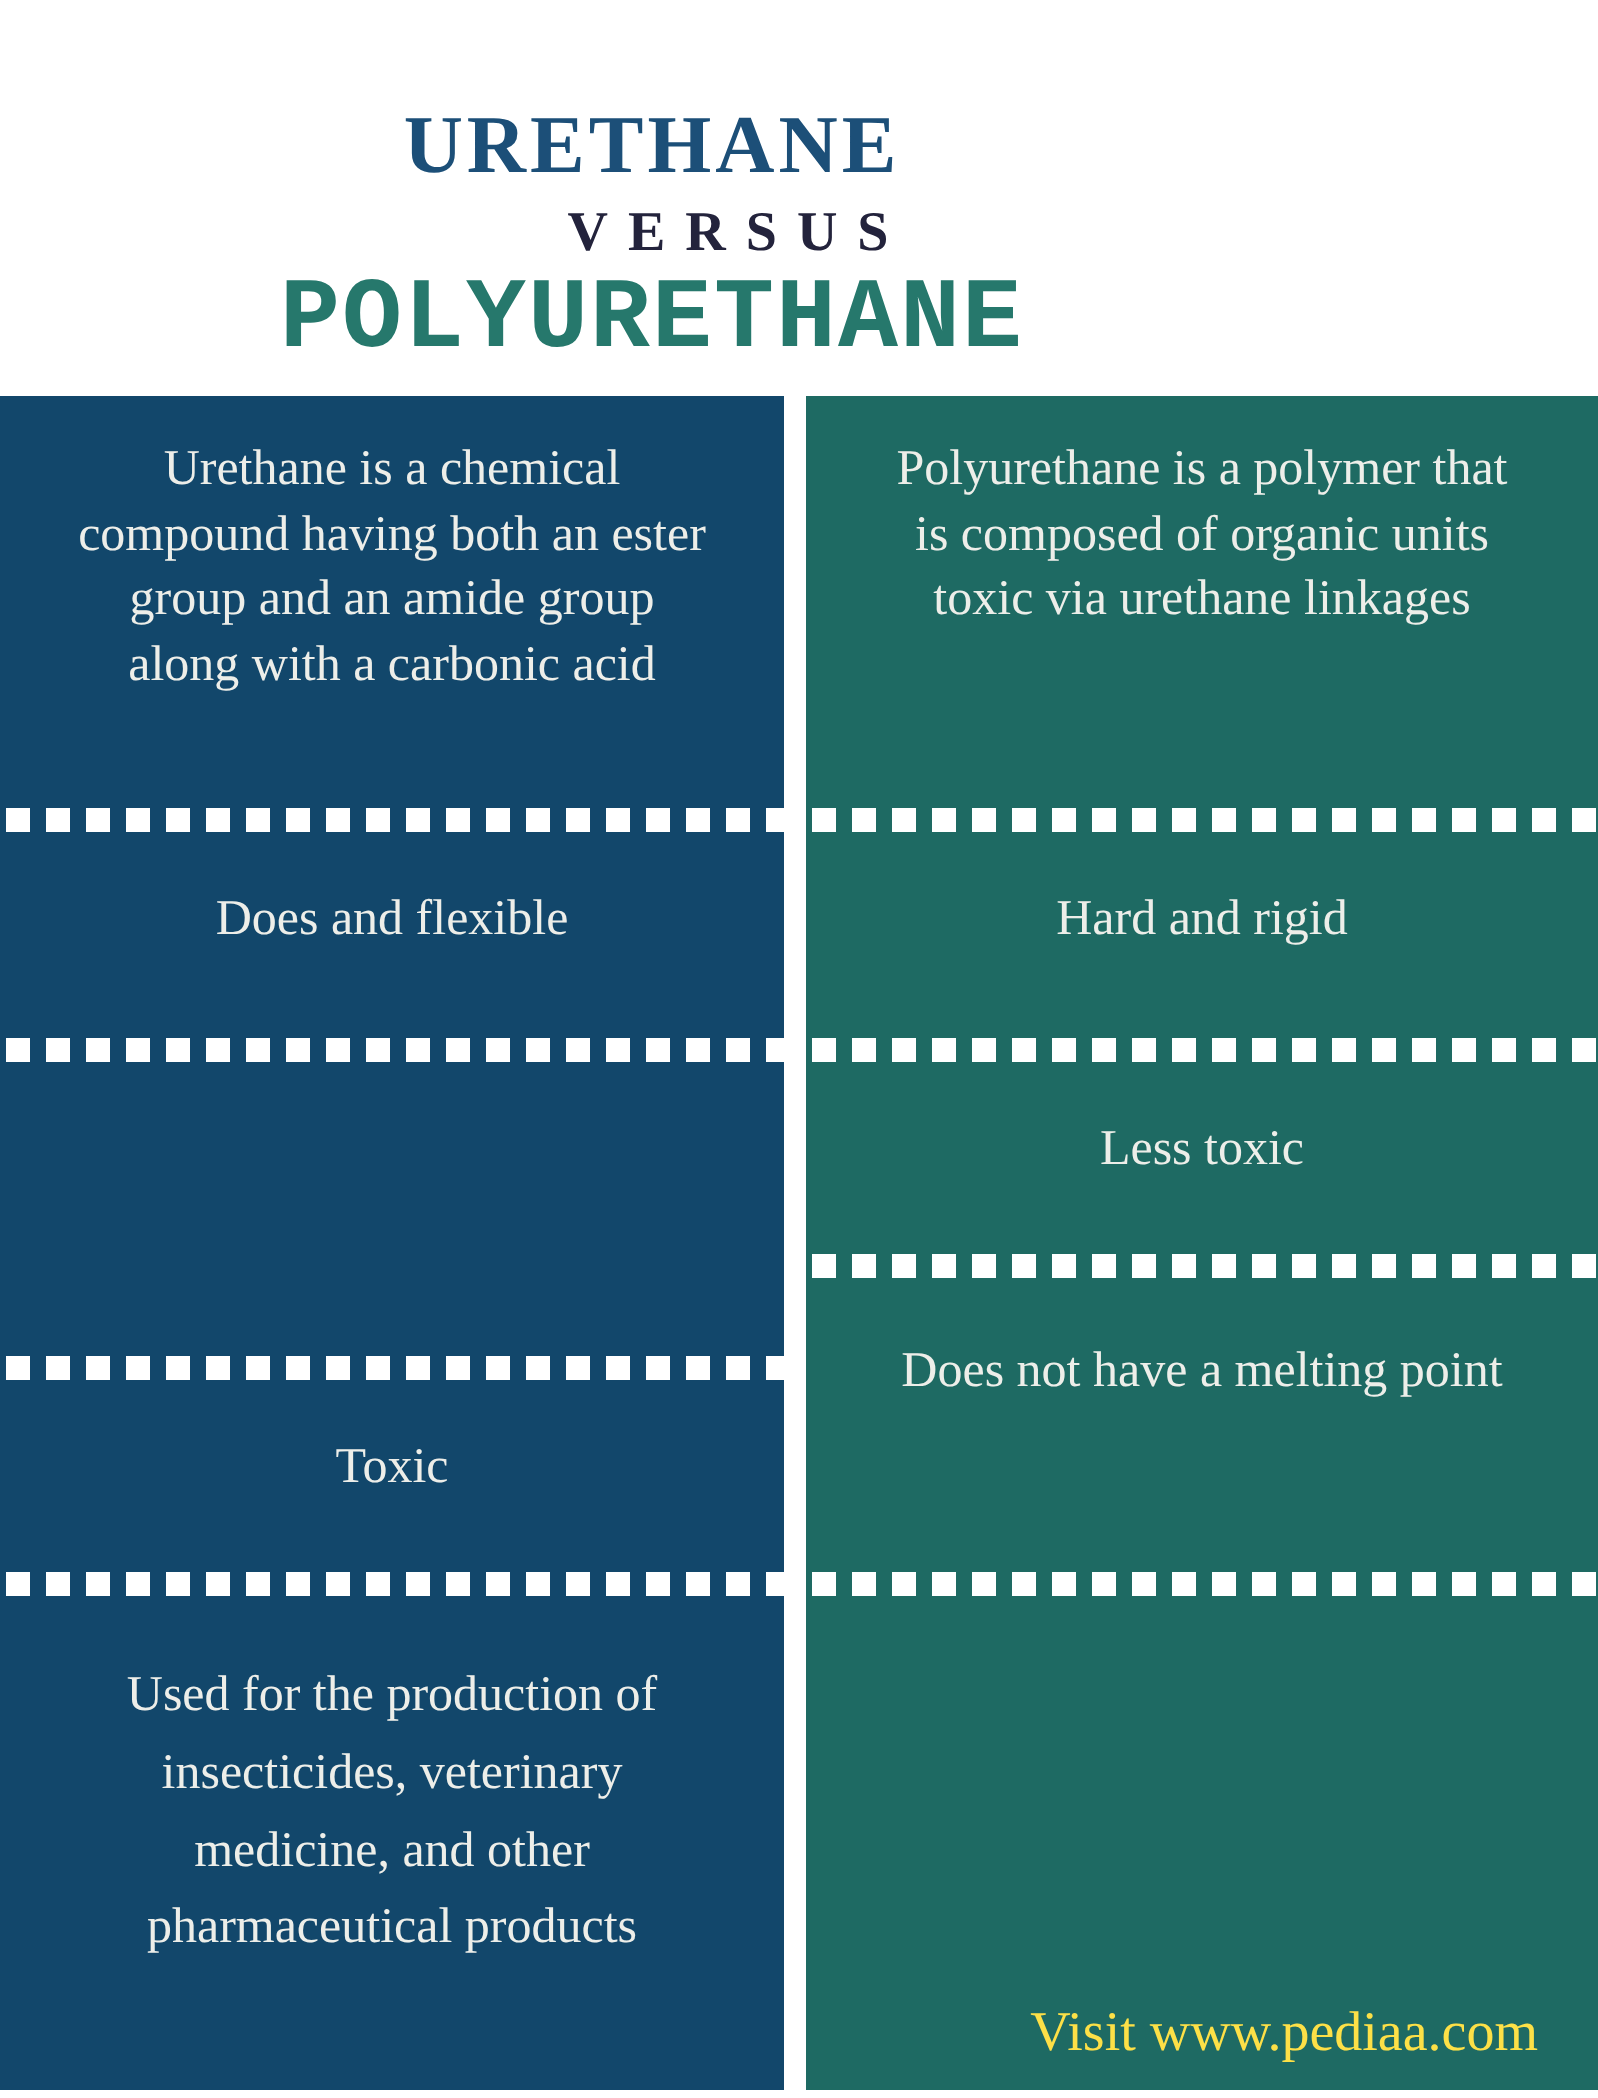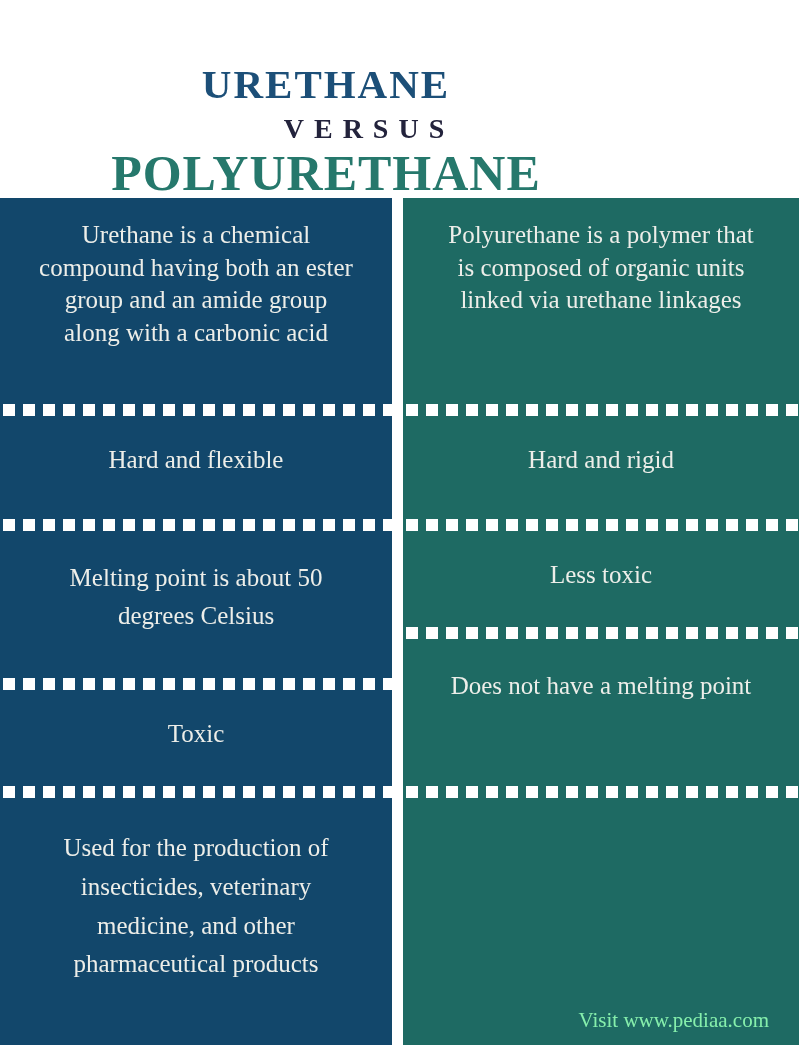--- a/index.html
+++ b/index.html
@@ -11,21 +11,21 @@
     width: 799px;
     height: 1049px;
     position: relative;
     overflow: hidden;
     font-family: "Liberation Serif", "DejaVu Serif", serif;
   }
 
   
   .header {
     position: absolute;
-    top: 12px; left: 0;
+    top: 0; left: 0;
     width: 652px;
     height: 198px;
     background: #FFFFFF;
   }
   .title-line {
     position: absolute;
     left: 0;
     width: 100%;
     text-align: center;
     font-weight: bold;
@@ -45,20 +45,21 @@
     letter-spacing: 10px;
     text-indent: 10px;
     color: #23233C;
     margin-left: 38px;
   }
   .title-polyurethane {
     top: 136px;
     font-size: 50px;
     letter-spacing: 1px;
     color: #26786C;
+    font-family: Liberation Mono, monospace;
   }
 
   
   .columns {
     position: absolute;
     top: 198px;
     left: 0;
     width: 799px;
     height: 847px;
   }
@@ -102,22 +103,22 @@
     background-size: 20px 12px;
     background-repeat: repeat-x;
     background-position: 3px 0;
   }
 
   
   .footer {
     position: absolute;
     right: 30px;
     bottom: 12px;
-    font-size: 21px;
-    color: #86efac;
+    font-size: 28px;
+    color: #fde047;
     white-space: nowrap;
   }
 </style>
 </head>
 <body>
 
 <div>
 
   <div class="header">
     <div class="title-line title-urethane">URETHANE</div>
@@ -126,39 +127,38 @@
   </div>
 
   <div class="columns">
 
     <div class="col col-left">
       <div class="row r1">
         <span>Urethane is a chemical compound having both an ester group and an amide group along with a carbonic acid</span>
         <div class="sep"></div>
       </div>
       <div class="row r2">
-        <span>Hard and flexible</span>
+        <span>Does and flexible</span>
         <div class="sep"></div>
       </div>
       <div class="row r3">
-        <span>Melting point is about 50 degrees Celsius</span>
         <div class="sep"></div>
       </div>
       <div class="row r4">
         <span>Toxic</span>
         <div class="sep"></div>
       </div>
       <div class="row r5">
         <span>Used for the production of insecticides, veterinary medicine, and other pharmaceutical products</span>
       </div>
     </div>
 
     <div class="col col-right">
       <div class="row r1">
-        <span>Polyurethane is a polymer that is composed of organic units linked via urethane linkages</span>
+        <span>Polyurethane is a polymer that is composed of organic units toxic via urethane linkages</span>
         <div class="sep"></div>
       </div>
       <div class="row r2">
         <span>Hard and rigid</span>
         <div class="sep"></div>
       </div>
       <div class="row r4">
         <span>Less toxic</span>
         <div class="sep"></div>
       </div>

